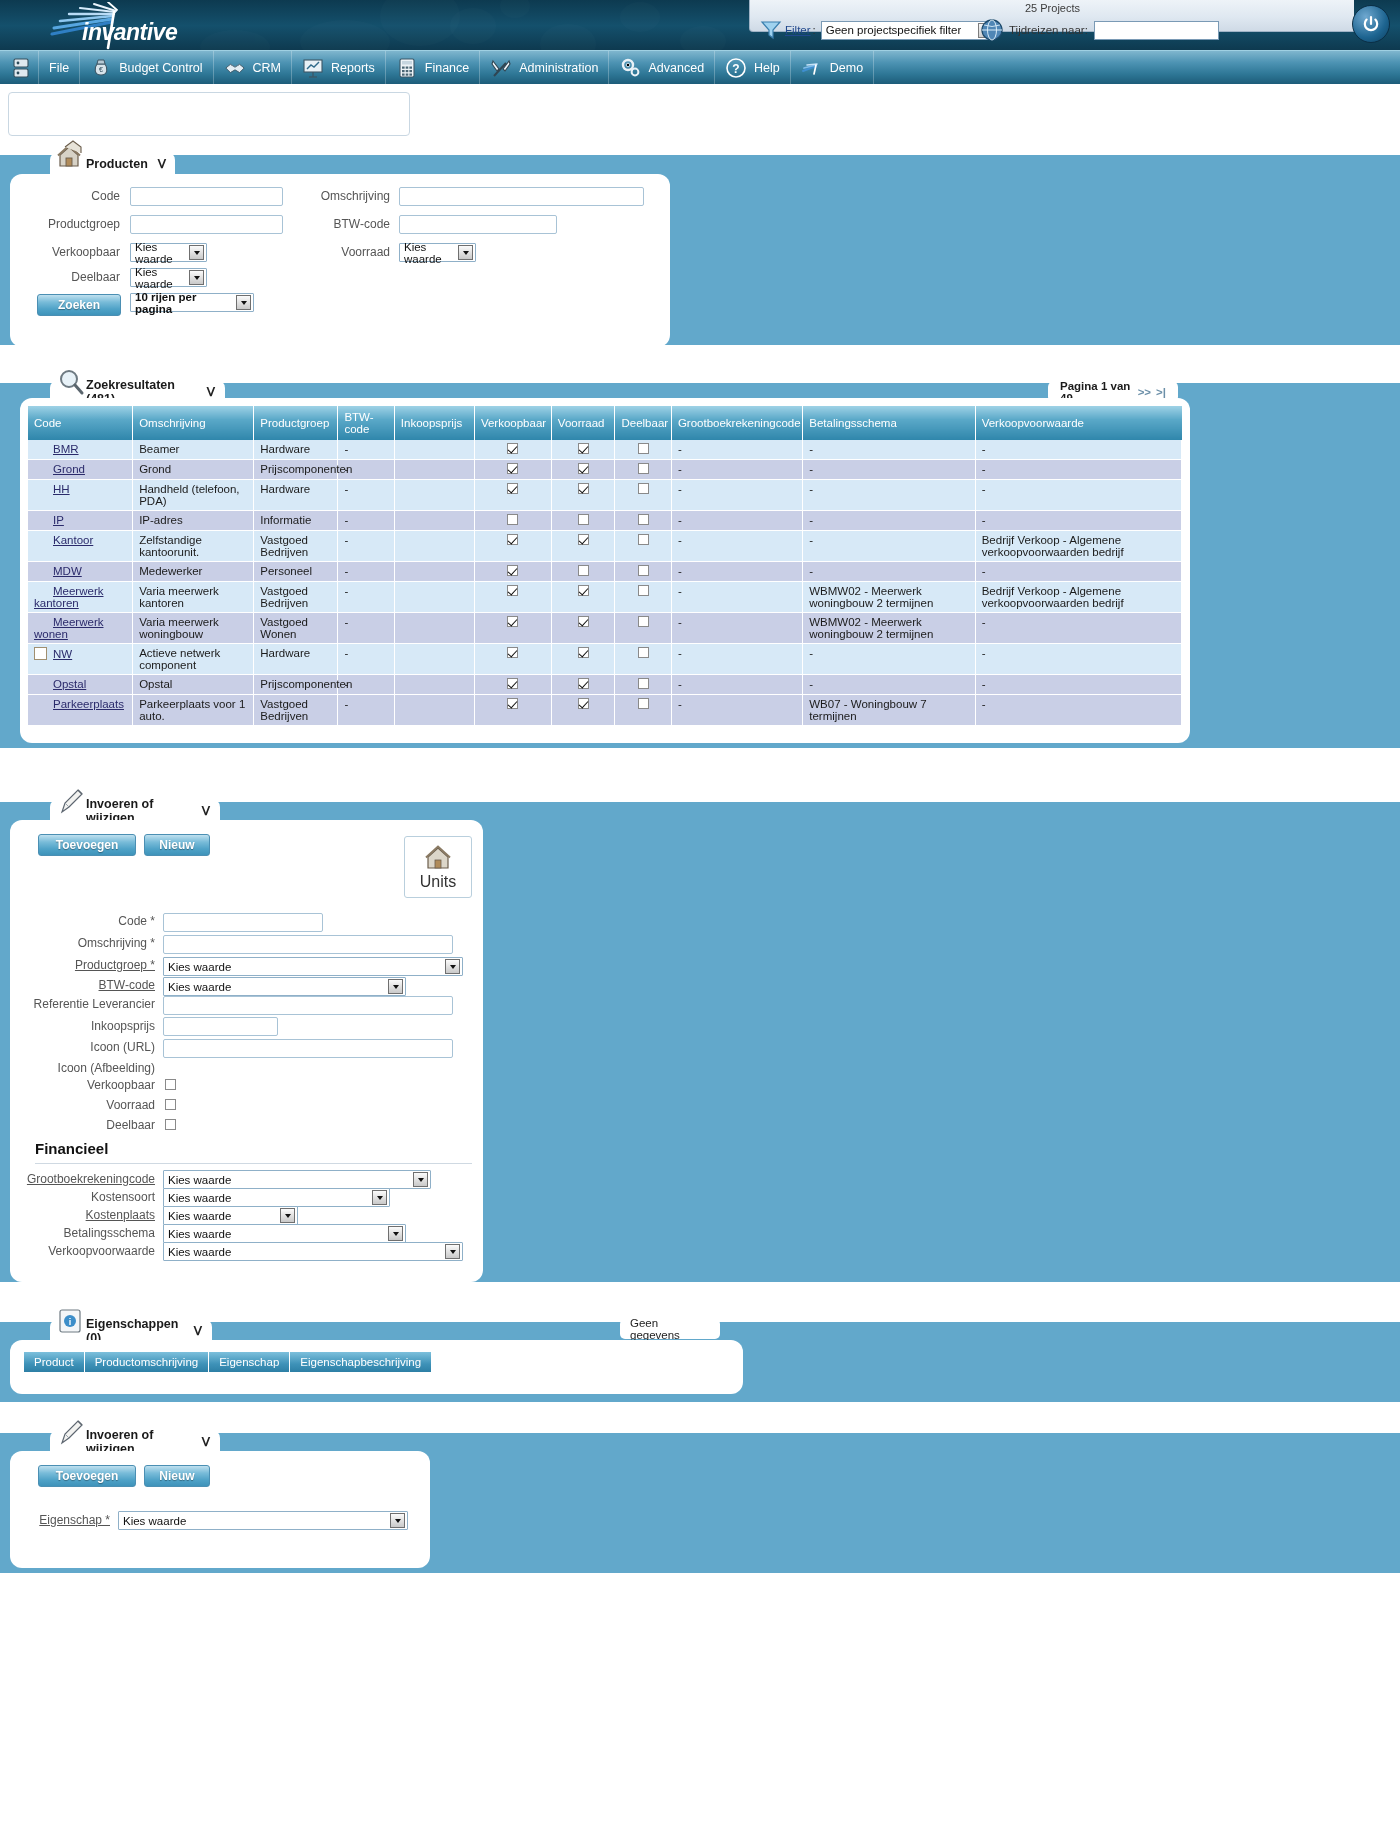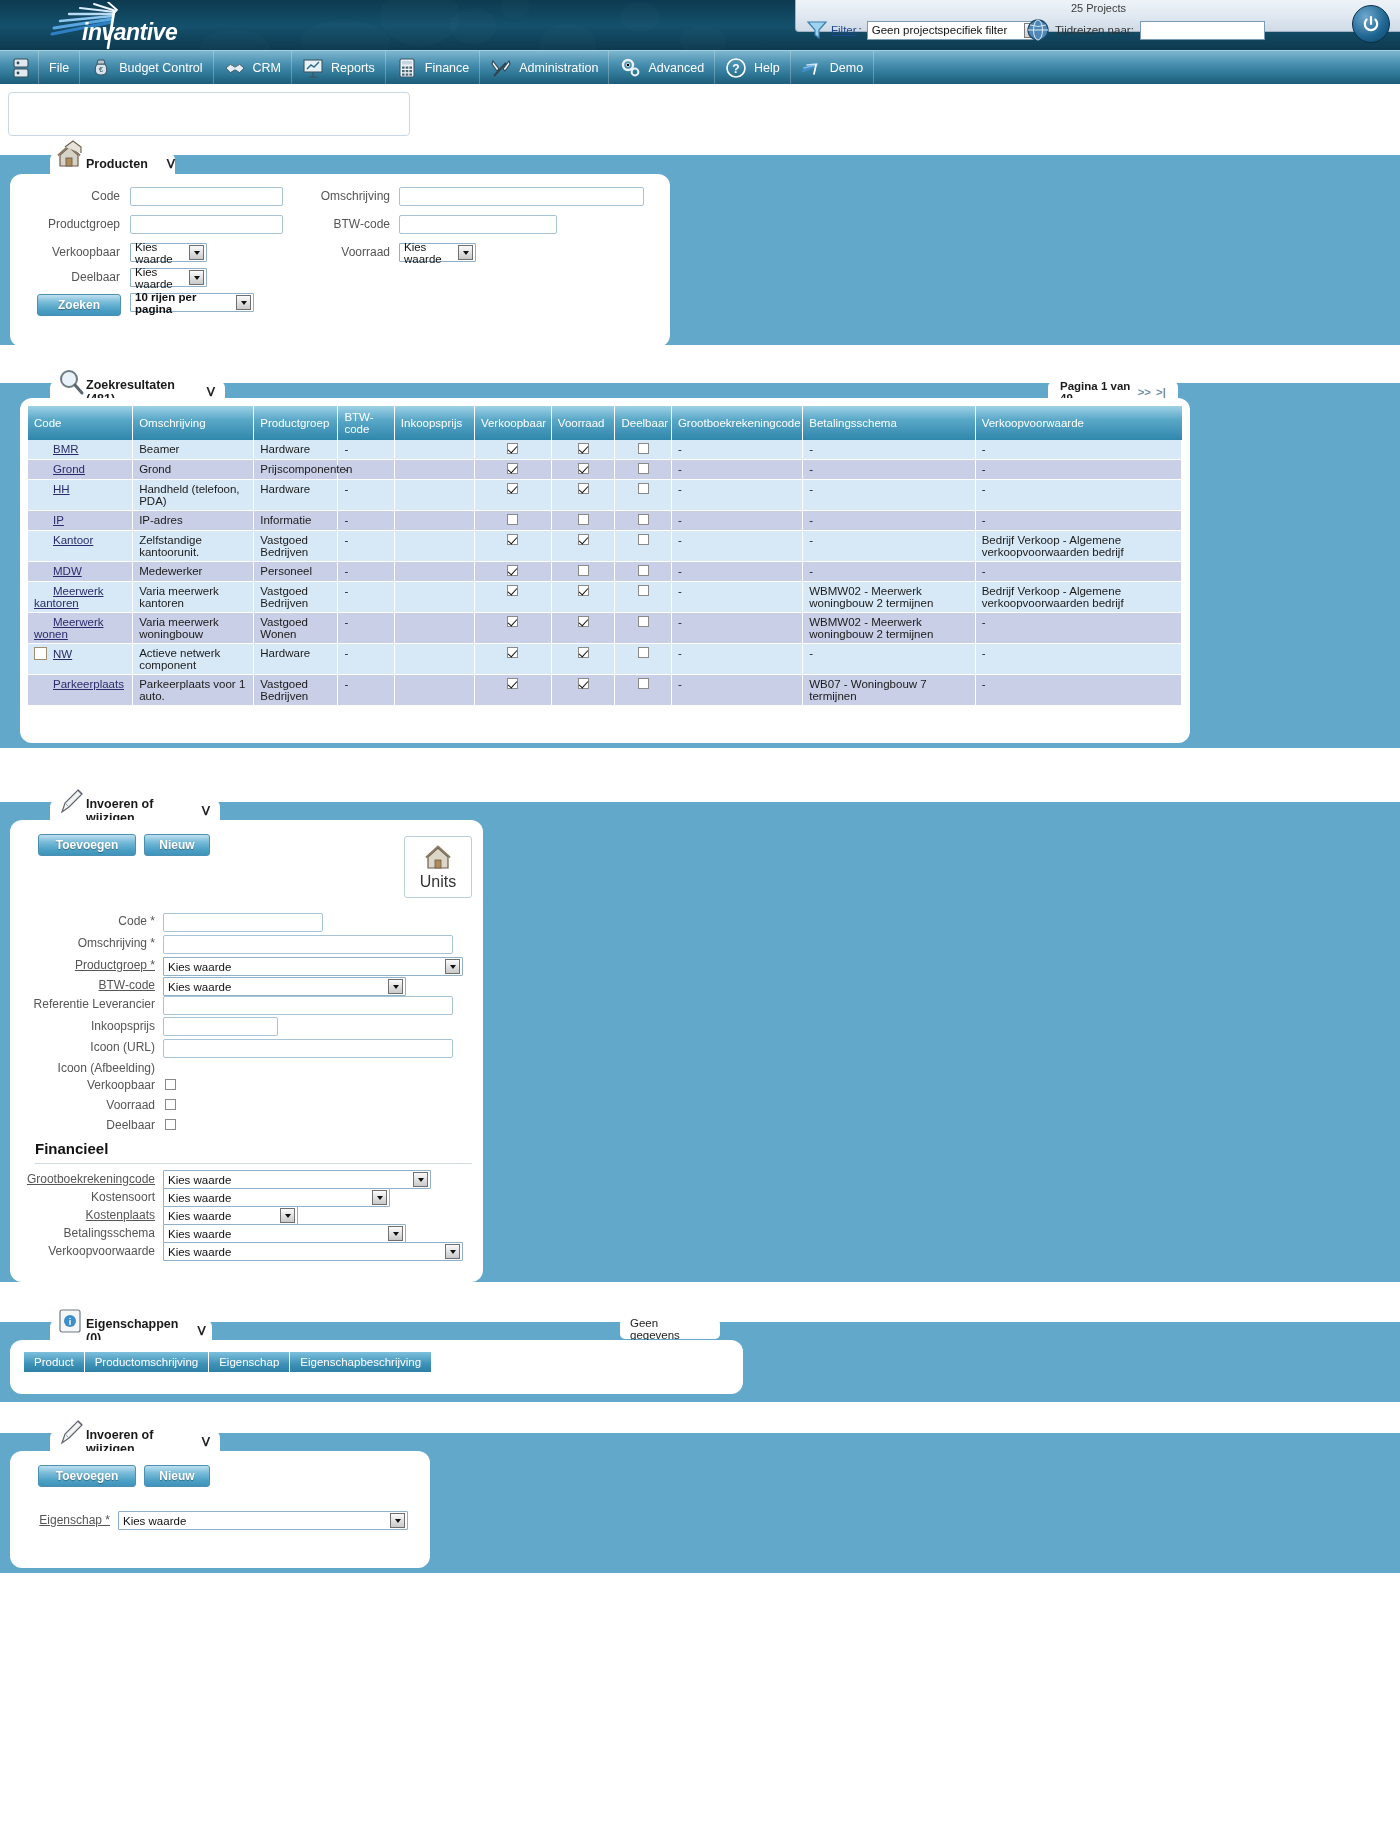--- a/index.html
+++ b/index.html
@@ -25,21 +25,21 @@
   .logo-burst { position:absolute; left:30px; top:0px; width:110px; height:48px; }
   .logo-text {
     position:absolute; left:62px; top:17px;
     font-family:"Liberation Sans", sans-serif;
     font-size:23px; font-style:italic; font-weight:bold; color:#ffffff;
     letter-spacing:-0.5px;
   }
 
   
   #filterpanel {
-    position:absolute; left:795px; top:0px; width:605px; height:32px;
+    position:absolute; left:749px; top:0px; width:605px; height:32px;
     background:linear-gradient(180deg,#eef3f8 0%, #dfe8f1 55%, #cfdae6 100%);
     border-left:1px solid #9fb3c6; border-bottom:1px solid #9fb3c6;
     border-bottom-left-radius:4px;
   }
   #projects-label {
     position:absolute; left:0; top:2px; width:605px; text-align:center;
     font-size:11px; color:#3b3b3b;
   }
   .filter-row { position:absolute; left:8px; top:17px; height:26px; display:flex; align-items:center; }
   .funnel { width:22px; height:22px; margin-right:3px; }
@@ -98,21 +98,21 @@
   .bluewash { position:absolute; left:0; background:#62a8cb; }
 
   
   .panel {
     position:absolute; background:#ffffff; border-radius:12px;
   }
   
   .ptab {
     position:absolute; height:24px; background:#ffffff;
     border-top-left-radius:8px; border-top-right-radius:8px;
-    display:flex; align-items:center; gap:13px; padding:0 10px 0 36px;
+    display:flex; align-items:center; gap:4px; padding:0 10px 0 36px;
     font-size:12.5px; font-weight:bold; color:#1a1a1a;
   }
   .ptab .chev { font-size:12px; font-weight:bold; color:#222; margin-left:6px; }
   .ptab .ticon { position:absolute; left:6px; top:-14px; width:30px; height:32px; }
 
   .frow { position:absolute; display:flex; align-items:center; }
   .flbl { font-size:12px; color:#555; text-align:right; }
   .ftxt { height:19px; border:1px solid #a8c3d6; background:#fff; border-radius:2px; }
   .fsel {
     height:19px; background:#fff; border:1px solid #8fb0c8; border-radius:1px;
@@ -594,20 +594,33 @@
           <td>-</td>
           <td></td>
           <td class="ctr"><span class="cb on"></span></td>
           <td class="ctr"><span class="cb on"></span></td>
           <td class="ctr"><span class="cb"></span></td>
           <td>-</td>
           <td>-</td>
           <td>-</td>
         </tr>
         <tr class="even">
+          <td><span style="display: inline-block; width: 19px;"></span><a class="lnk">Opstal</a></td>
+          <td>Opstal</td>
+          <td>Prijscomponenten</td>
+          <td>-</td>
+          <td></td>
+          <td class="ctr"><span class="cb on"></span></td>
+          <td class="ctr"><span class="cb on"></span></td>
+          <td class="ctr"><span class="cb"></span></td>
+          <td>-</td>
+          <td>-</td>
+          <td>-</td>
+        </tr>
+        <tr class="even">
           <td><span style="display: inline-block; width: 19px;"></span><a class="lnk">Parkeerplaats</a></td>
           <td>Parkeerplaats voor 1 auto.</td>
           <td>Vastgoed Bedrijven</td>
           <td>-</td>
           <td></td>
           <td class="ctr"><span class="cb on"></span></td>
           <td class="ctr"><span class="cb on"></span></td>
           <td class="ctr"><span class="cb"></span></td>
           <td>-</td>
           <td>WB07 - Woningbouw 7 termijnen</td>

